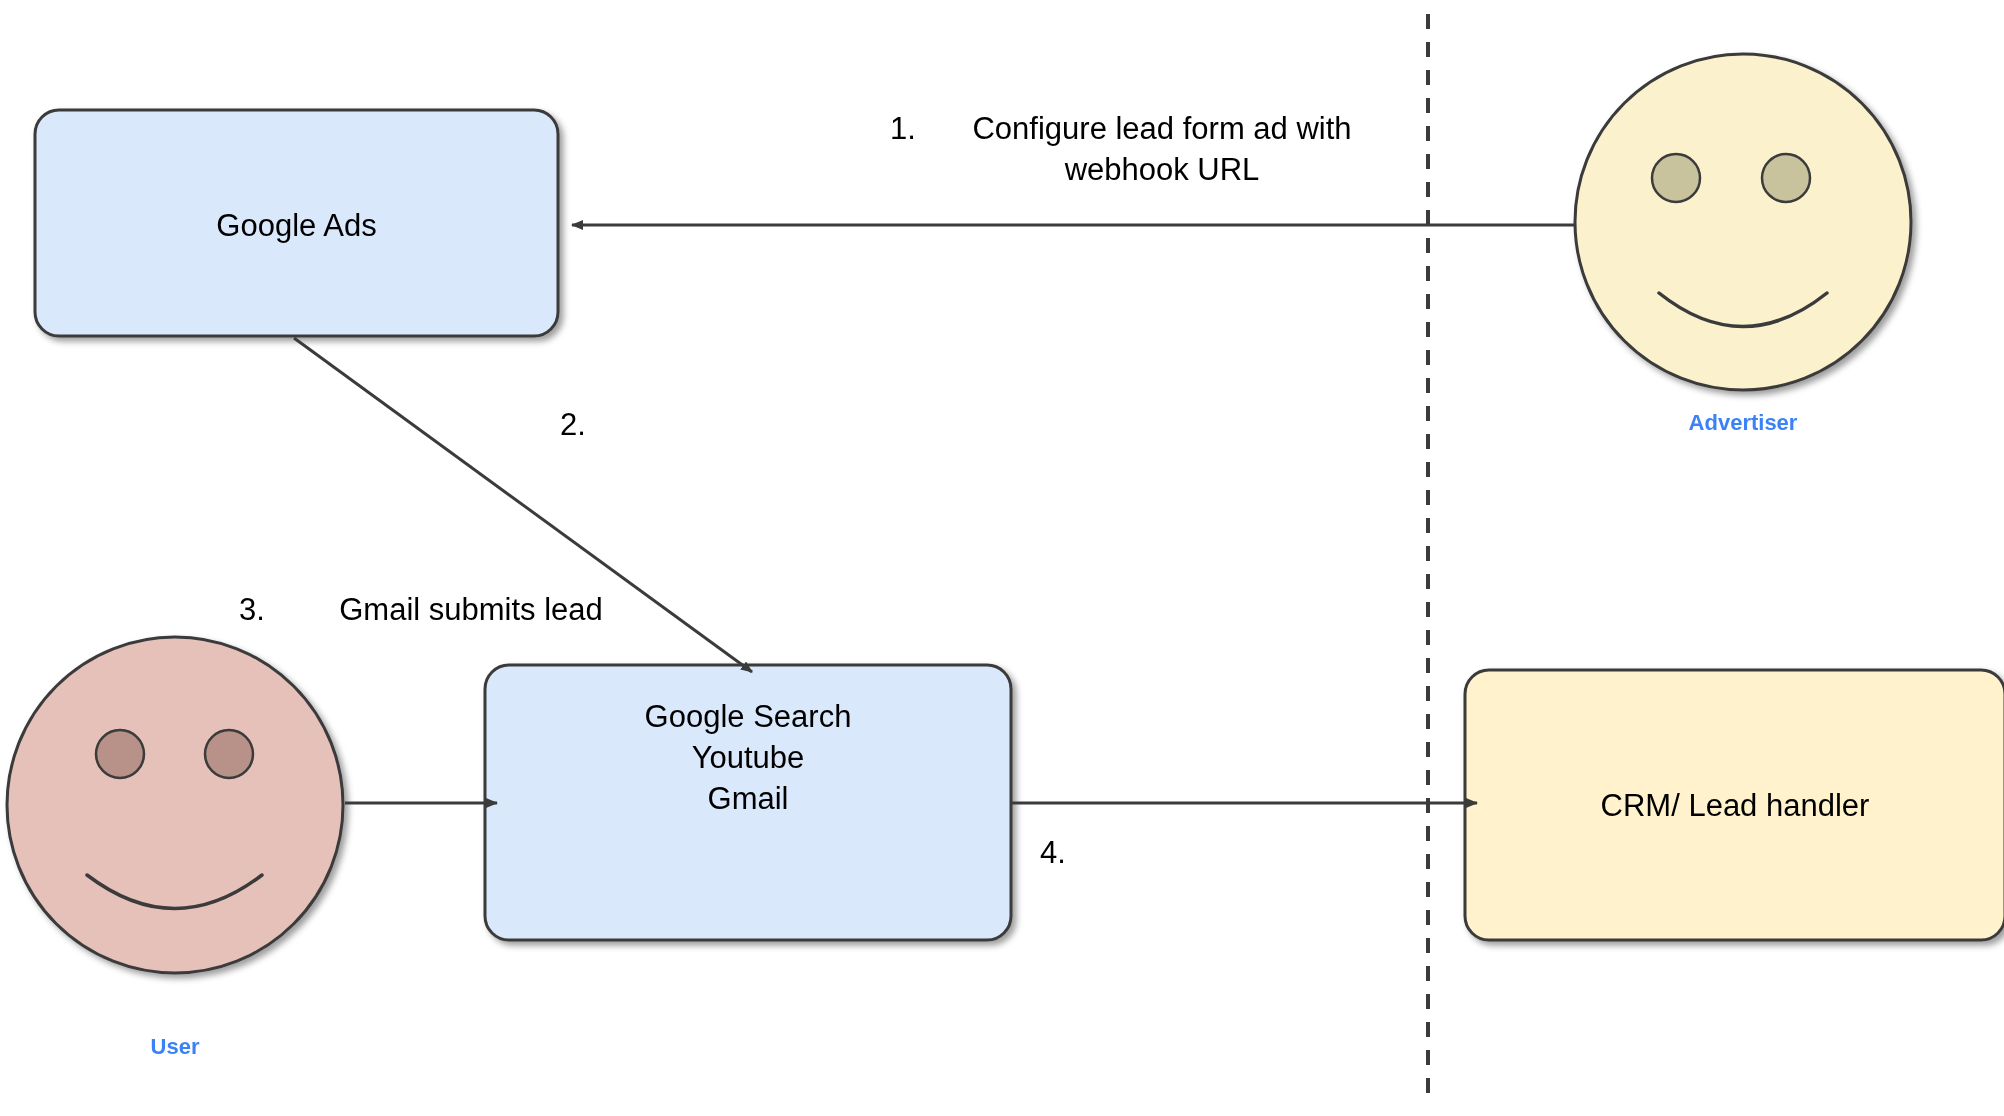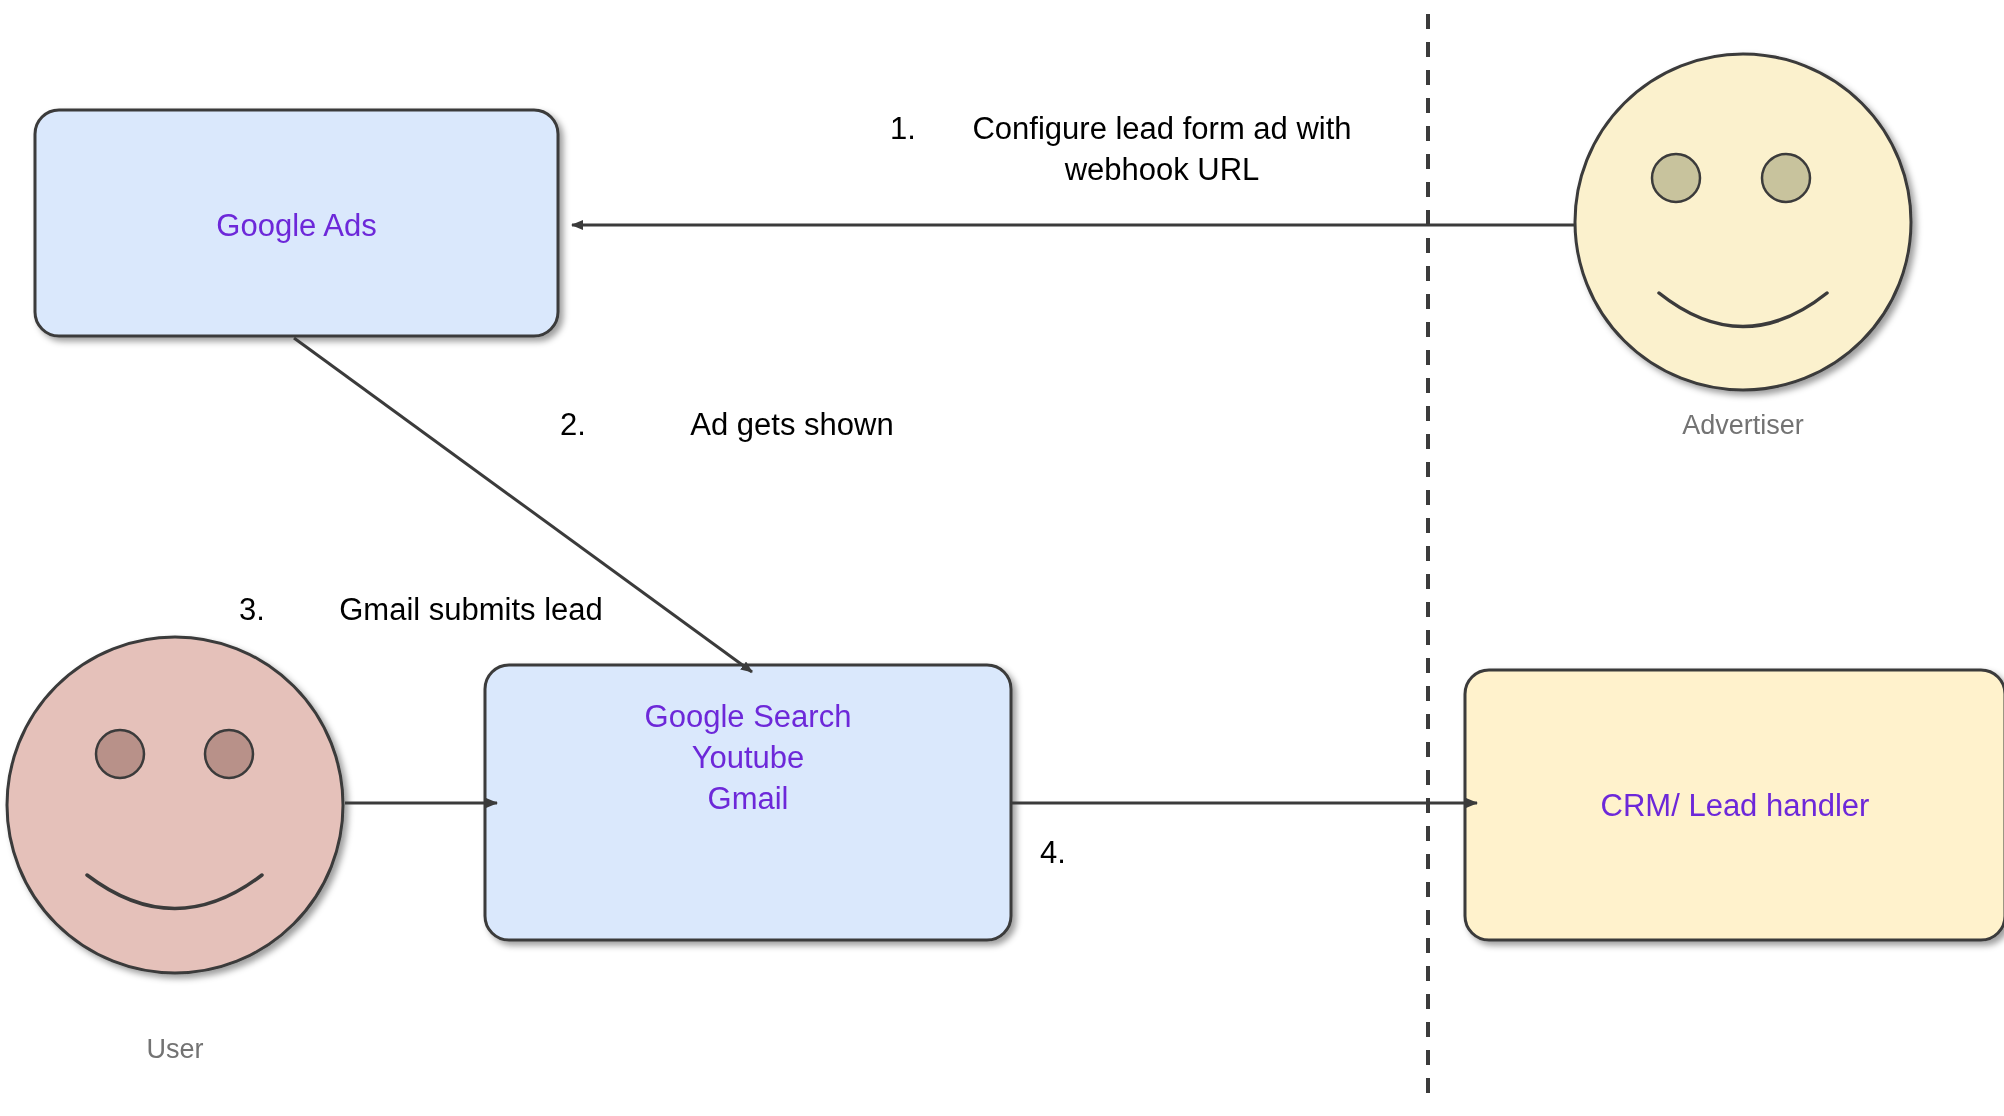--- a/index.html
+++ b/index.html
@@ -19,39 +19,39 @@
   }
   #diagram-svg {
     position: absolute;
     left: 0;
     top: 0;
     width: 2004px;
     height: 1116px;
   }
   .node-label {
     position: absolute;
-    color: #6d28d9;
+    color: #000000;
     font-size: 31px;
     line-height: 41px;
     text-align: center;
     white-space: pre-line;
     pointer-events: none;
   }
   .edge-label {
     position: absolute;
     color: #000000;
     font-size: 31px;
     line-height: 41px;
     white-space: pre-line;
   }
   .actor-label {
     position: absolute;
-    color: #737373;
-    font-size: 27px;
-    font-weight: normal;
+    color: #3b82f6;
+    font-size: 22px;
+    font-weight: bold;
     text-align: center;
   }
   .num-row {
     display: flex;
     align-items: flex-start;
   }
   .num-col {
     width: 44px;
     flex: 0 0 44px;
   }
@@ -119,21 +119,20 @@
   <div class="actor-label" style="left:25px; top:990px; width:300px;margin-top:44px;">User</div>
 
   <div class="edge-label num-row" style="left:890px; top:108px; width:500px;">
     <span class="num-col">1.</span>
     <span class="txt-col">Configure lead form ad with
 webhook URL</span>
   </div>
 
   <div class="edge-label num-row" style="left:560px; top:404px; width:420px;">
     <span class="num-col">2.</span>
-    <span class="txt-col">Ad gets shown</span>
   </div>
 
   <div class="edge-label num-row" style="left:239px; top:589px; width:420px;">
     <span class="num-col">3.</span>
     <span class="txt-col">Gmail submits lead</span>
   </div>
 
   <div class="edge-label num-row" style="left:1040px; top:832px; width:400px;">
     <span class="num-col">4.</span>
   </div>

